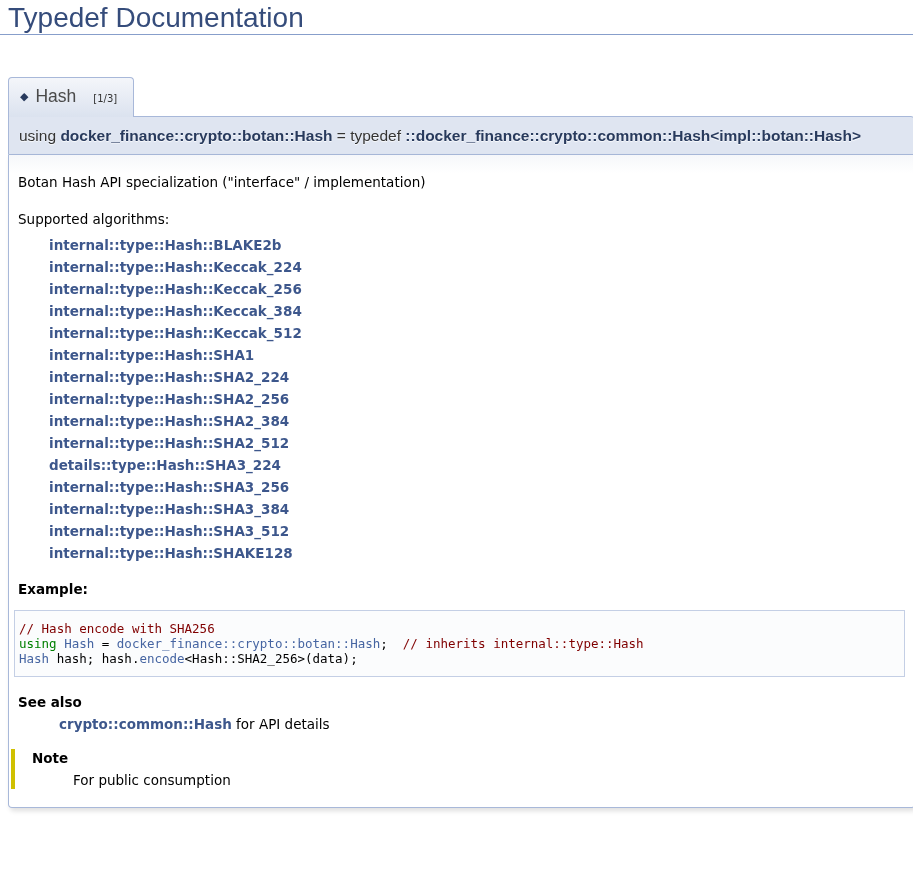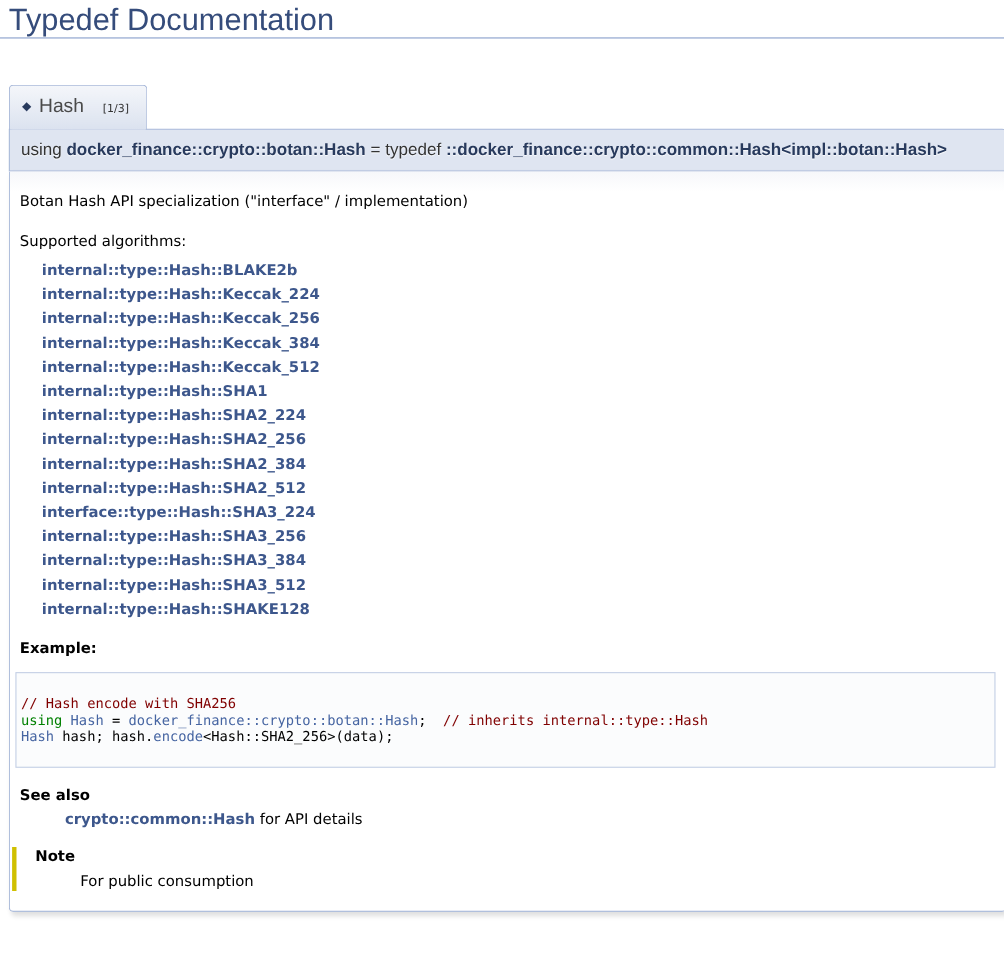--- a/index.html
+++ b/index.html
@@ -47,27 +47,27 @@
     border-radius:0 0 4px 4px;
     background:linear-gradient(#F6F7FA,#FFFFFF 18px),linear-gradient(#FFFFFF 86%,#F3F5FA);
     box-shadow:2px 3px 5px rgba(0,0,0,0.13);
     padding:4px 9px 18px 9px;line-height:18px;
   }
   .memdoc p{margin:0;}
   .summary{margin-top:14px !important;}
   .supported{margin-top:19px !important;margin-bottom:6px !important;}
   .algo-line{line-height:22px;padding-left:20px;}
   a.el{font-weight:700;color:var(--link);text-decoration:none;cursor:pointer;}
-  .algo-line a.el{font-size:13.5px;}
+  .algo-line a.el{font-size:13.5px;margin-left:11px;}
   dl.section{margin:16px 0 0 0;}
   dl.section dt{font-weight:700;line-height:18px;}
   dl.section dd{margin:4px 0 0 41px;line-height:18px;}
   dl.example-dl{margin-top:16px;}
   .fragment{
-    margin:12px 0 0 -4px;padding:20px 4px;
+    margin:12px 0 0 -4px;padding:10px 4px;
     border:1px solid var(--fragment-border);background:var(--fragment-bg);
     font-family:"DejaVu Sans Mono",monospace;font-size:12.5px;line-height:15px;
   }
   .fragment .line{white-space:pre;}
   .code-comment{color:var(--code-comment);}
   .code-keyword{color:var(--code-keyword);}
   a.code{color:var(--code-link);text-decoration:none;font-weight:400;cursor:pointer;}
   dl.note-dl{border-left:4px solid var(--note-bar);margin-left:-7px;padding-left:17px;}
 </style>
 </head>
@@ -93,21 +93,21 @@
         <div class="algo-line"><a class="el">internal::type::Hash::BLAKE2b</a></div>
         <div class="algo-line"><a class="el">internal::type::Hash::Keccak_224</a></div>
         <div class="algo-line"><a class="el">internal::type::Hash::Keccak_256</a></div>
         <div class="algo-line"><a class="el">internal::type::Hash::Keccak_384</a></div>
         <div class="algo-line"><a class="el">internal::type::Hash::Keccak_512</a></div>
         <div class="algo-line"><a class="el">internal::type::Hash::SHA1</a></div>
         <div class="algo-line"><a class="el">internal::type::Hash::SHA2_224</a></div>
         <div class="algo-line"><a class="el">internal::type::Hash::SHA2_256</a></div>
         <div class="algo-line"><a class="el">internal::type::Hash::SHA2_384</a></div>
         <div class="algo-line"><a class="el">internal::type::Hash::SHA2_512</a></div>
-        <div class="algo-line"><a class="el">interface::type::Hash::SHA3_224</a></div>
+        <div class="algo-line"><a class="el">details::type::Hash::SHA3_224</a></div>
         <div class="algo-line"><a class="el">internal::type::Hash::SHA3_256</a></div>
         <div class="algo-line"><a class="el">internal::type::Hash::SHA3_384</a></div>
         <div class="algo-line"><a class="el">internal::type::Hash::SHA3_512</a></div>
         <div class="algo-line"><a class="el">internal::type::Hash::SHAKE128</a></div>
       </div>
 
     <dl class="section example-dl">
       <dt>Example:</dt>
     </dl>
 

